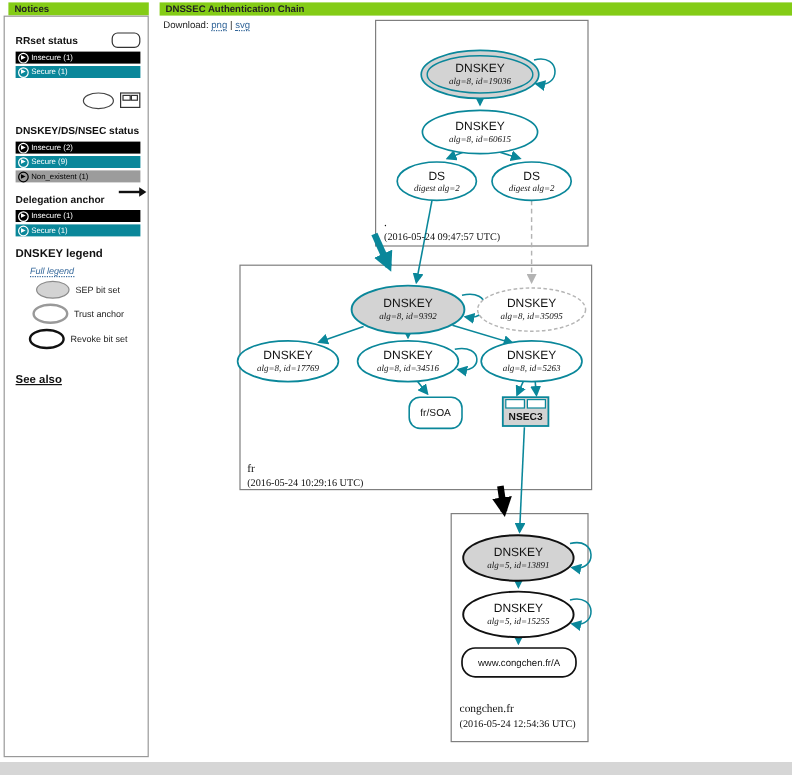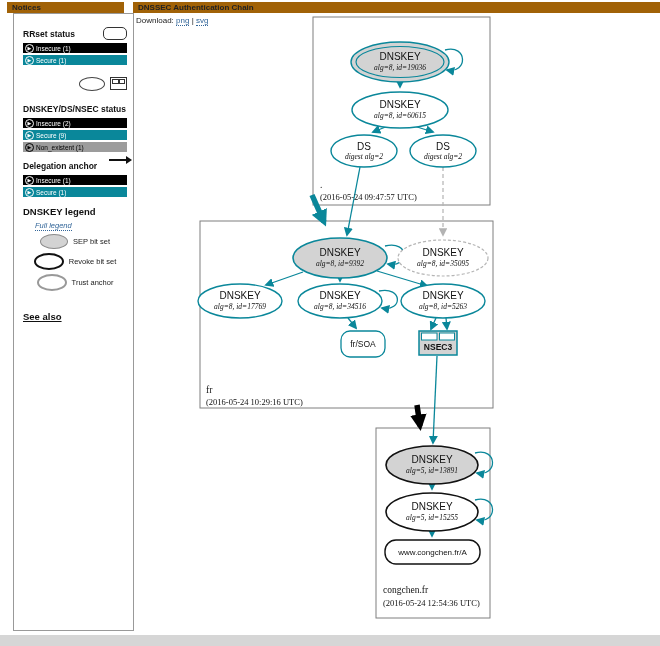--- a/index.html
+++ b/index.html
@@ -1,21 +1,21 @@
 <!DOCTYPE html>
 <html><head>
 <meta charset="utf-8">
 <style>
   html,body{margin:0;padding:0;}
   body{width:660px;height:646px;background:#d6d6d6;font-family:"Liberation Sans",sans-serif;position:relative;overflow:hidden;}
   .page{position:absolute;left:0;top:0;width:660px;height:635px;background:#ffffff;}
-  .gray-bar{background:#a16207;color:#222;font-weight:bold;font-size:8px;line-height:11px;padding-left:5px;}
+  .gray-bar{background:#84cc16;color:#222;font-weight:bold;font-size:8px;line-height:11px;padding-left:5px;}
   
   #notices-header{position:absolute;left:7px;top:2px;width:112px;height:11px;}
-  #sidebar-box{position:absolute;left:13px;top:13px;width:121px;height:618px;border:1px solid #999;background:#fff;box-sizing:border-box;padding:6px 6px 0 9px;}
+  #sidebar-box{position:absolute;left:3px;top:13px;width:121px;height:618px;border:1px solid #999;background:#fff;box-sizing:border-box;padding:6px 6px 0 9px;}
   .side-h3{font-size:8.5px;font-weight:bold;color:#111;margin:9px 0 4px 0;position:relative;}
   .side-h3 .h-icon{position:absolute;right:0;top:-2px;}
   .icons-row{display:flex;justify-content:flex-end;gap:5px;align-items:center;margin-top:12px;height:13px;}
   .status-bar{height:10px;display:flex;align-items:center;gap:2px;color:#fff;font-size:6.5px;padding:0 2px;margin-bottom:2px;cursor:pointer;}
   .status-bar .play{width:7px;height:7px;border:1px solid currentColor;border-radius:50%;font-size:5px;line-height:6px;text-align:center;flex:0 0 auto;}
   .bar-black{background:#000;}
   .bar-teal{background:#0a879a;}
   .bar-gray{background:#9c9c9c;color:#000;}
   .rrset-icon{width:22px;height:11px;border:1.5px solid #333;border-radius:5px;background:#fff;}
   .ellipse-icon{width:24px;height:12px;border:1.5px solid #444;border-radius:50%;background:#fff;}
@@ -95,26 +95,26 @@
     <span>Secure (1)</span>
   </div>
 
   <div class="side-h3" style="font-size:9.5px;">DNSKEY legend</div>
   <div class="small-link-line"><a class="dlink">Full legend</a></div>
   <div class="legend-row">
     <span class="ell ell-sep"></span>
     <span>SEP bit set</span>
   </div>
   <div class="legend-row">
+    <span class="ell ell-trust"></span>
+    <span>Trust anchor</span>
+  </div>
+  <div class="legend-row">
     <span class="ell ell-revoke"></span>
     <span>Revoke bit set</span>
-  </div>
-  <div class="legend-row">
-    <span class="ell ell-trust"></span>
-    <span>Trust anchor</span>
   </div>
 
   <div class="side-h3" style="margin-top:20px;font-size:9.5px;text-decoration:underline;">See also</div>
 </div>
 
 <div id="main-header" class="gray-bar">DNSSEC Authentication Chain</div>
 <div id="download-line">
   <span>Download:</span>
   <a class="dlink">png</a>
   <span>|</span>

